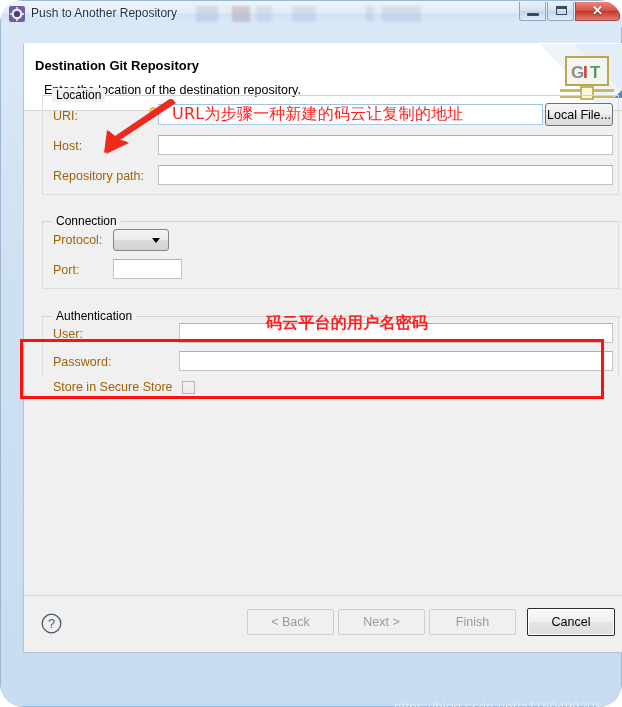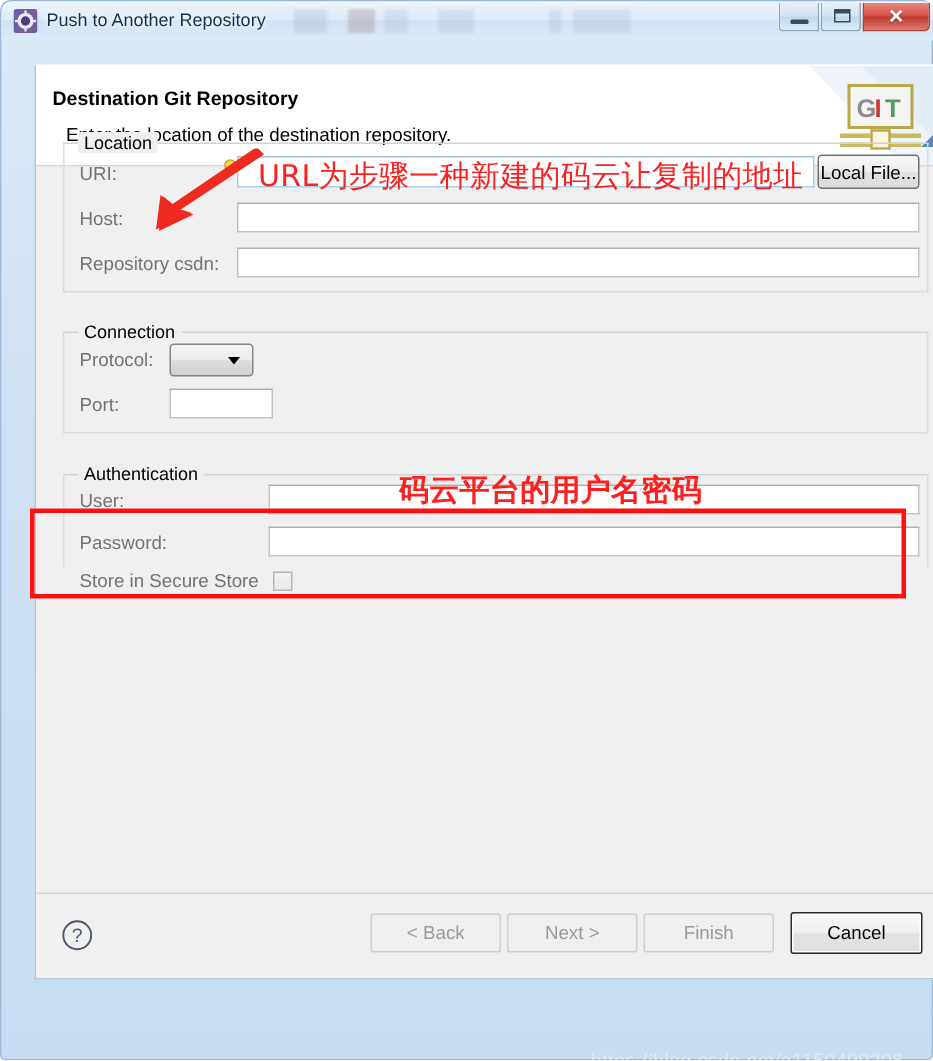--- a/index.html
+++ b/index.html
@@ -11,20 +11,21 @@
     font-family: "Liberation Sans", "DejaVu Sans", sans-serif;
     -webkit-font-smoothing: antialiased;
   }
 
   .screen {
     position: relative;
     width: 622px;
     height: 707px;
     overflow: hidden;
     background: #ffffff;
+    border-radius: 23px;
   }
 
   
   .window {
     position: absolute;
     left: 0; top: 0;
     width: 622px;
     height: 707px;
     box-sizing: border-box;
     border: 1px solid #9bb7d4;
@@ -181,21 +182,21 @@
     padding: 0 4px;
     background: #f0f0f0;
     font-size: 12px;
     color: #000000;
     white-space: nowrap;
   }
 
   .fld-label {
     position: absolute;
     font-size: 12.5px;
-    color: #737373;
+    color: #a16207;
     white-space: nowrap;
   }
 
   .txtbox {
     position: absolute;
     box-sizing: border-box;
     background: #ffffff;
     border: 1px solid #c3c3c3;
     border-top-color: #aeaeae;
   }
@@ -283,21 +284,21 @@
   .help-icon {
     position: absolute;
     left: 17px; top: 17px;
     width: 21px; height: 21px;
   }
 
   
   .anno-text {
     position: absolute;
     color: #ff1f1f;
-    font-size: 20px;
+    font-size: 16px;
     font-family: "DejaVu Sans", sans-serif;
     white-space: nowrap;
     letter-spacing: 0.2px;
   }
   .anno-box {
     position: absolute;
     box-sizing: border-box;
     border: 3px solid #ff1010;
     pointer-events: none;
   }
@@ -386,21 +387,21 @@
           <rect x="2.7" y="7.6" width="3.6" height="1.3" fill="#c99a1c"></rect>
           <rect x="3.1" y="9.4" width="2.8" height="1.2" fill="#c99a1c"></rect>
         </svg>
       </span>
       <input class="txtbox focus" type="text" style="left: 134px; top: 60px; width: 385px; height: 21px; padding: 0px 3px; font-size: 12px; font-family: &quot;Liberation Sans&quot;, sans-serif; outline: none;" placeholder="">
       <div class="btn" style="left:521px; top:59px; width:68px; height:23px;">Local File...</div>
 
       <span class="fld-label" style="left:29px; top:95px;">Host:</span>
       <input class="txtbox" type="text" style="left: 134px; top: 91px; width: 455px; height: 20px; padding: 0px 3px; font-size: 12px; font-family: &quot;Liberation Sans&quot;, sans-serif; outline: none;">
 
-      <span class="fld-label" style="left:29px; top:125px;">Repository csdn:</span>
+      <span class="fld-label" style="left:29px; top:125px;">Repository path:</span>
       <input class="txtbox" type="text" style="left: 134px; top: 121px; width: 455px; height: 20px; padding: 0px 3px; font-size: 12px; font-family: &quot;Liberation Sans&quot;, sans-serif; outline: none;">
 
       <div class="group" style="left:18px; top:177px; width:577px; height:68px;">
         <span class="group-title">Connection</span>
       </div>
 
       <span class="fld-label" style="left:29px; top:189px;">Protocol:</span>
       <div class="combo" style="left:89px; top:185px; width:56px; height:22px;">
         <span class="combo-text"></span>
         <span class="combo-arrow"></span>

